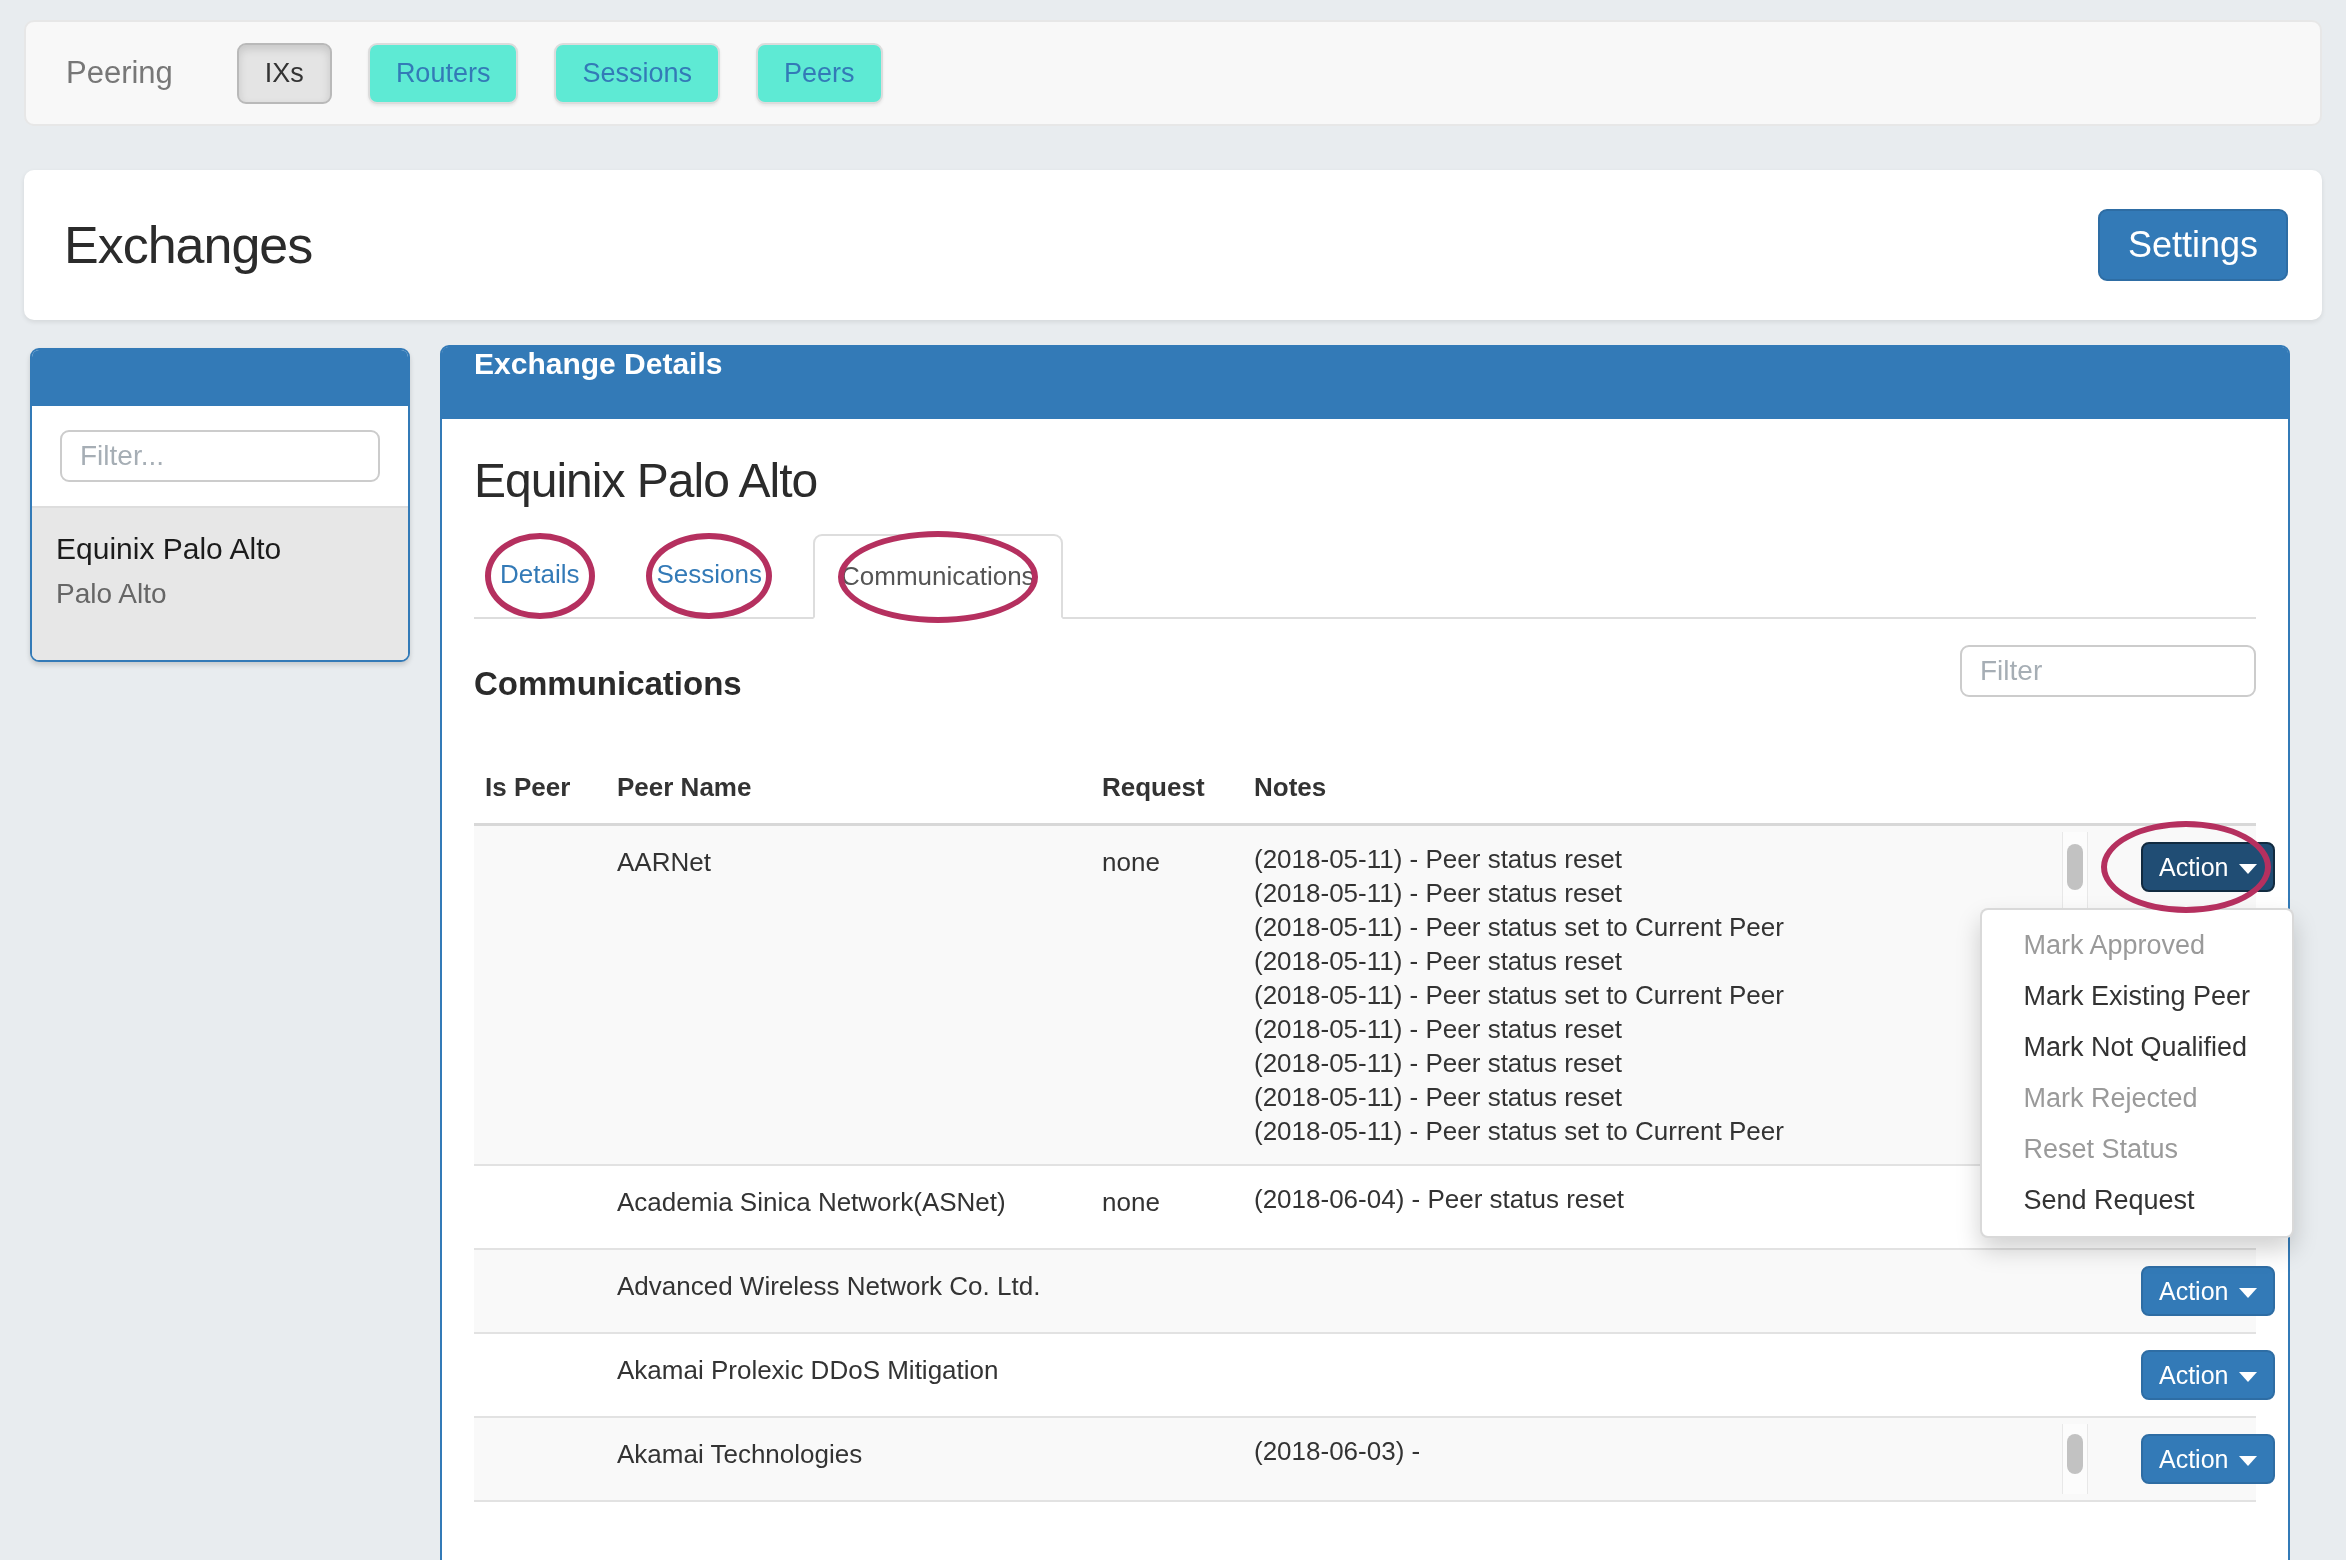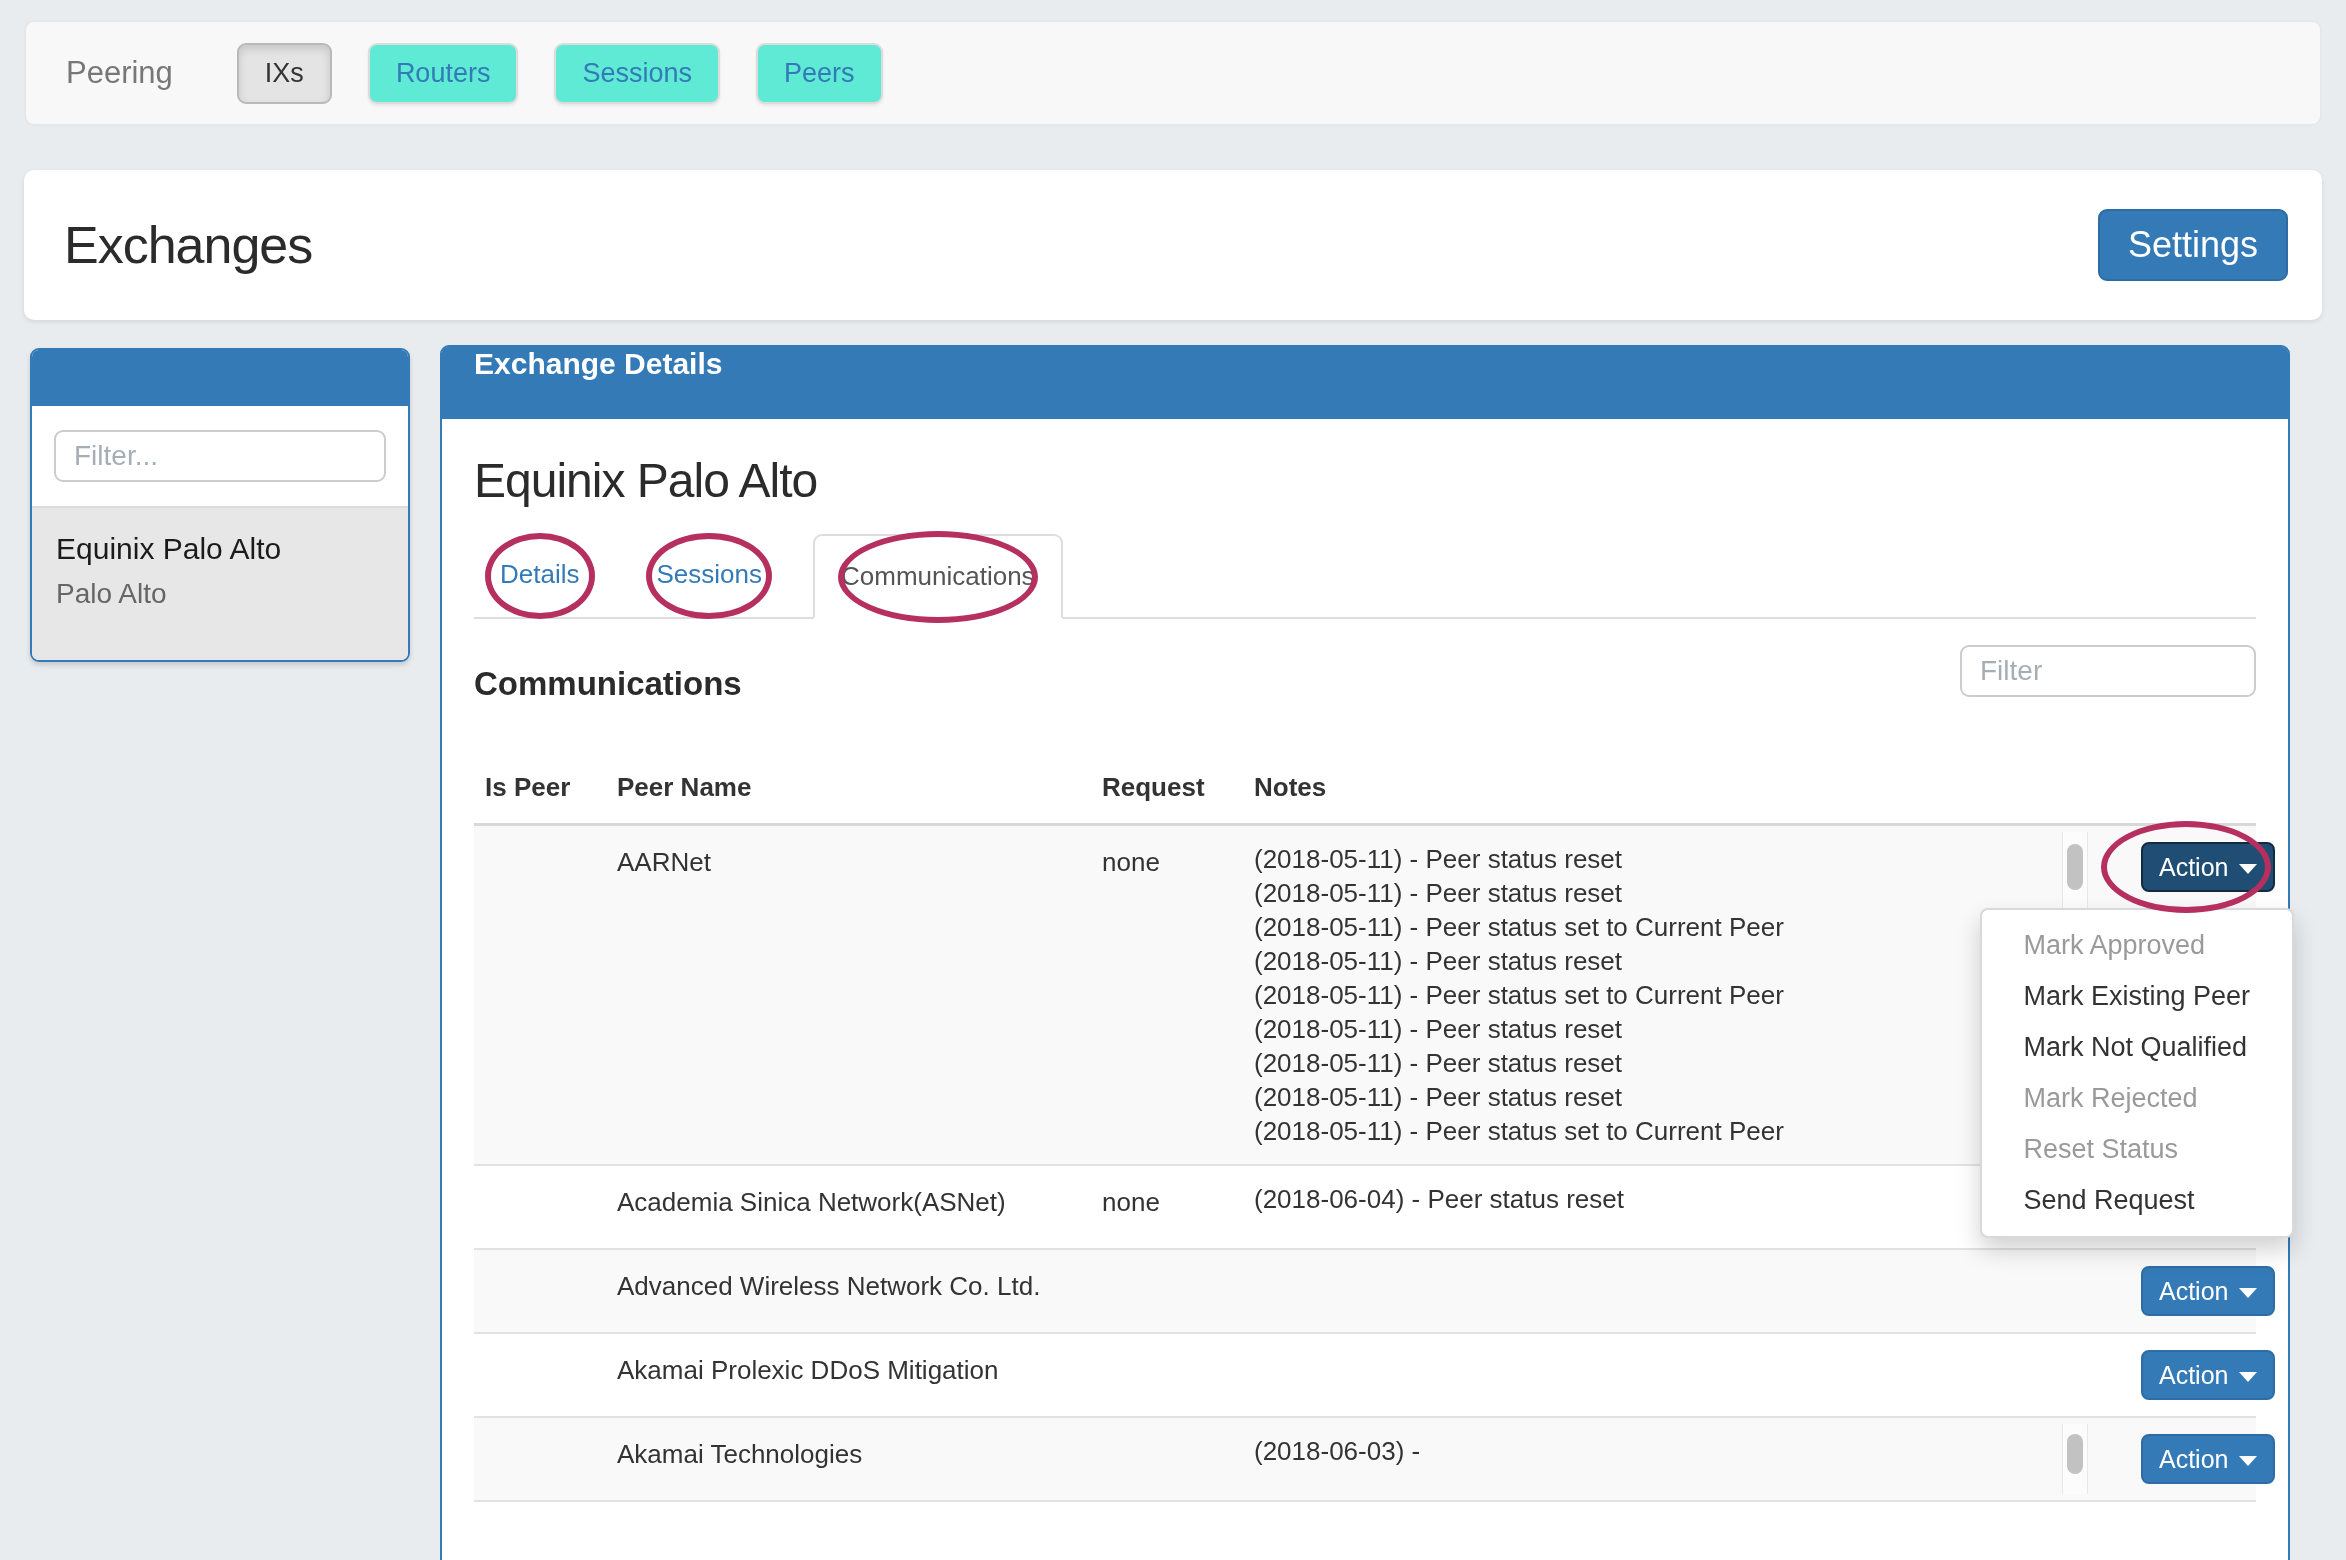--- a/index.html
+++ b/index.html
@@ -41,21 +41,21 @@
   }
   .settings-btn { font-size:36px; padding:13px 28px; margin-right:34px; }
 
   
   .sidebar {
     position:absolute; left:30px; top:348px; width:380px; height:314px;
     background:#fff; border:2px solid #337ab7; border-radius:9px; overflow:hidden;
     display:flex; flex-direction:column; box-shadow:0 3px 5px rgba(0,0,0,.15);
   }
   .sidebar-header { height:56px; background:#337ab7; flex:none; }
-  .sidebar-filter-wrap { padding:24px 22px; flex:none; }
+  .sidebar-filter-wrap { padding:24px 28px; flex:none; }
   .filter-input {
     width:100%; height:52px; border:2px solid #ccc; border-radius:9px;
     font-family:inherit; font-size:28px; padding:0 18px; color:#555; background:#fff;
   }
   .sidebar-item { flex:1; background:#e7e7e7; border-top:2px solid #ddd; padding:24px; cursor:pointer; }
   .sidebar-item-title { font-size:30px; color:#1b1b1b; margin-bottom:12px; }
   .sidebar-item-sub { font-size:28px; color:#666; }
 
   
   .main-panel {

